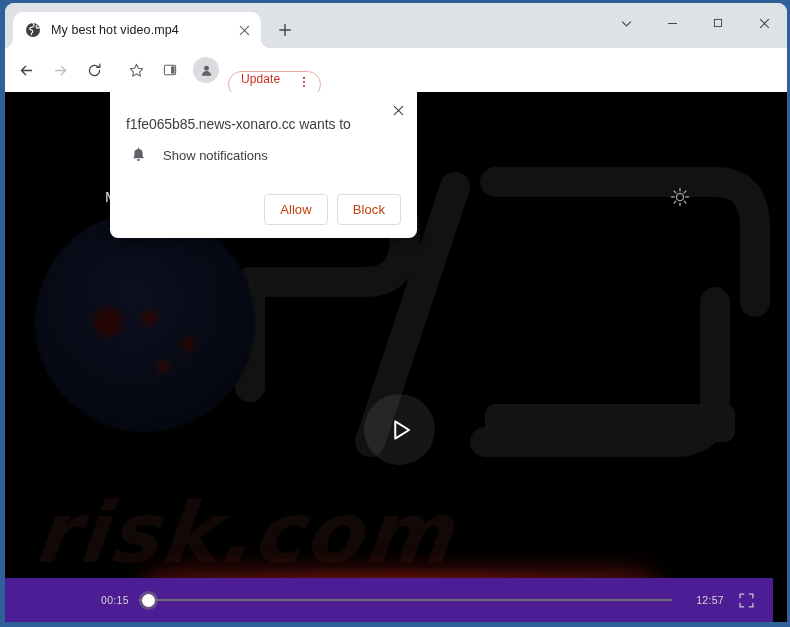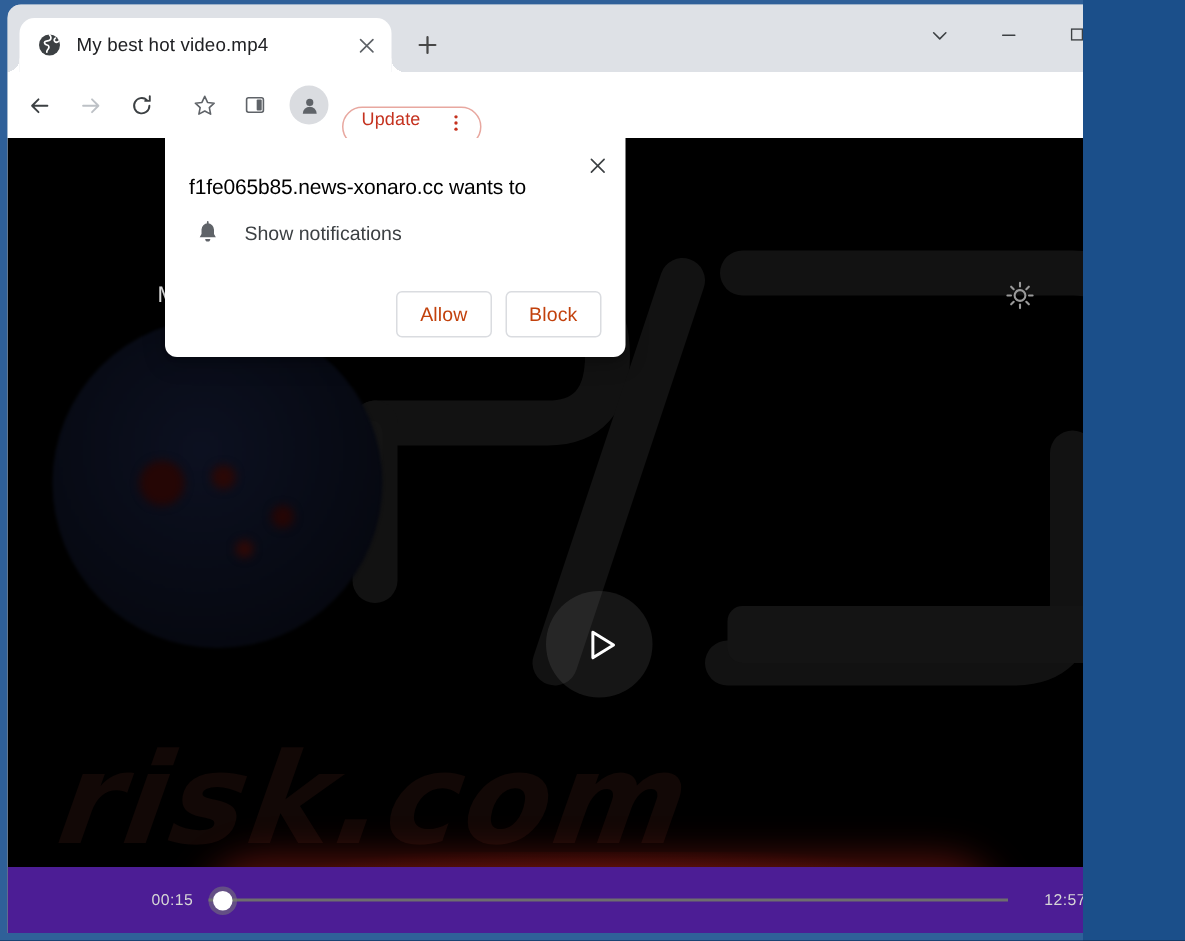--- a/index.html
+++ b/index.html
@@ -9,21 +9,21 @@
     width: 790px;
     height: 627px;
     overflow: hidden;
     background: #1b4f8a;
     font-family: "Liberation Sans", sans-serif;
   }
 
   
   #window-frame {
     position: relative;
-    width: 722px;
+    width: 790px;
     height: 627px;
     background: #2f6099;
     padding: 3px 21px 5px 5px;
     overflow: hidden;
   }
 
   #browser-window {
     position: relative;
     width: 782px;
     height: 619px;
@@ -372,21 +372,21 @@
   }
   #dialog-close {
     position: absolute;
     top: 8px; right: 9px;
     width: 20px; height: 20px;
     display: flex; align-items: center; justify-content: center;
     color: #3c4043;
   }
   #dialog-heading {
     font-size: 14px;
-    color: #000000;
+    color: #404040;
     letter-spacing: -0.1px;
     margin: 7px 0 14px 0;
     line-height: 1.3;
   }
   #dialog-permission-row {
     display: flex;
     align-items: center;
     margin: 0 0 30px 4px;
   }
   #bell-icon { width: 17px; height: 17px; flex: 0 0 17px; margin-right: 16px; color: #5f6368; }

